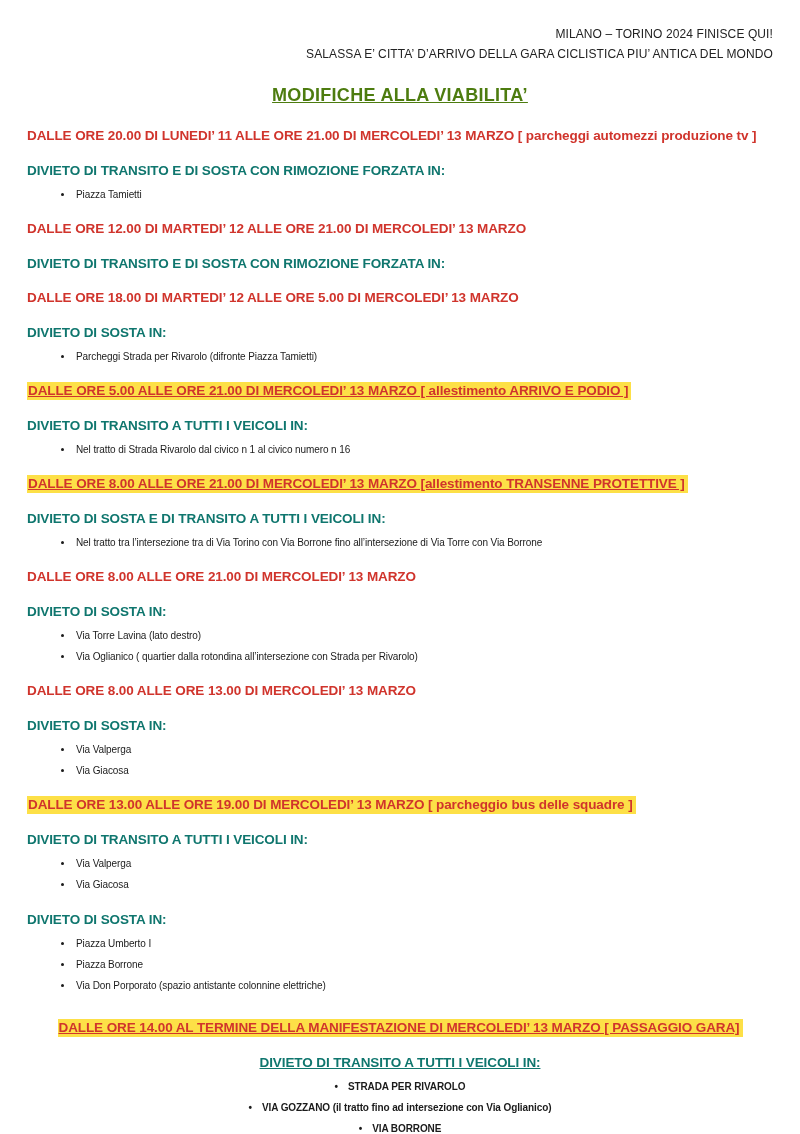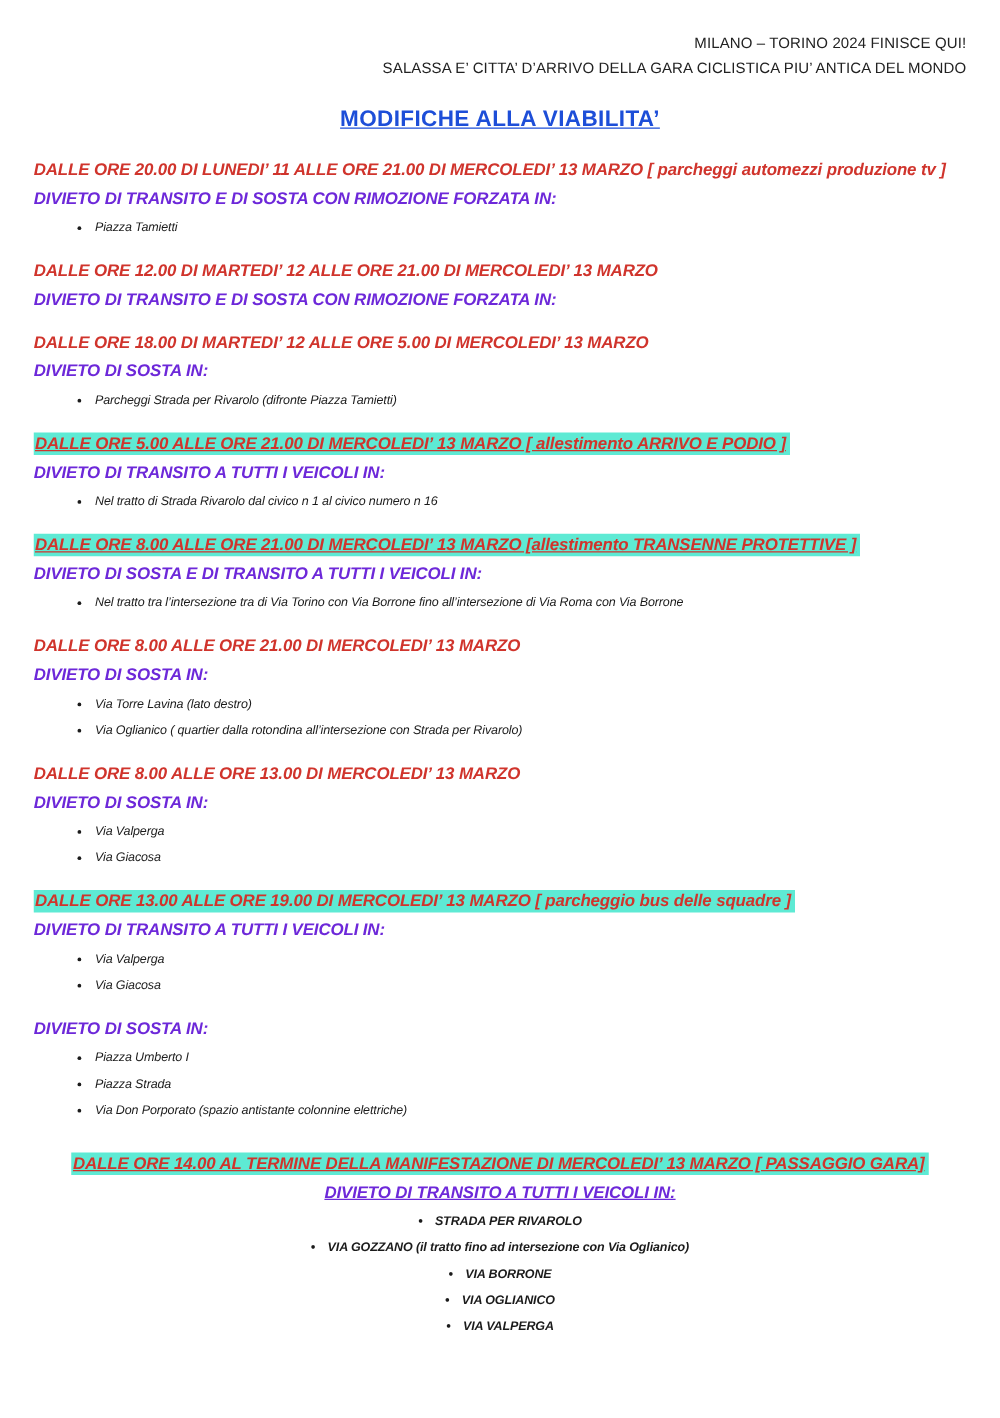--- a/index.html
+++ b/index.html
@@ -9,31 +9,31 @@
     font-family: "Liberation Sans", sans-serif;
     color: #1b1b1b;
   }
   .page { padding: 24px 27px 0 27px; }
   .hdr {
     text-align: right; font-weight: normal; font-size: 12px;
     line-height: 20px; letter-spacing: 0.1px; color: #222;
   }
   .title {
     text-align: center; font-weight: bold; font-size: 18px;
-    margin-top: 21px; margin-bottom: 19px; color: #1d4ed8;
+    margin-top: 21px; margin-bottom: 19px; color: #4d7c0f;
     text-decoration: underline; letter-spacing: 0.3px;
   }
-  .sec { margin-bottom: 13px; font-style: italic; }
+  .sec { margin-bottom: 13px; }
   .sec-heading { font-weight: bold; font-size: 13.5px; line-height: 21px; letter-spacing: -0.1px; }
   .sec-heading .txt { color: #d0342c; }
-  .sec-heading .hl { background: #5eead4; padding: 1px 3px 2px 1px; }
+  .sec-heading .hl { background: #fde047; padding: 1px 3px 2px 1px; }
   .ul { text-decoration: underline; }
   .sec-restriction {
     font-weight: bold; font-size: 13.5px; line-height: 21px;
-    color: #6d28d9; margin-top: 2px; letter-spacing: -0.1px;
+    color: #0f766e; margin-top: 14px; letter-spacing: -0.1px;
   }
   ul.street-list { margin: 3px 0 0 0; padding-left: 47px; }
   ul.street-list li {
     font-size: 10px; line-height: 21px; color: #1b1b1b;
     letter-spacing: -0.1px; padding-left: 2px;
   }
   
   .sec.centered { text-align: center; margin-top: 21px; }
   .sec.centered .sec-restriction { text-align: center; }
   .sec.centered ul.street-list { list-style: none; padding-left: 0; }
@@ -70,21 +70,21 @@
         <div class="sec-heading"><span class="txt hl ul">DALLE ORE 5.00 ALLE ORE 21.00 DI MERCOLEDI’ 13 MARZO [ allestimento ARRIVO E PODIO ]</span></div>
         <div class="sec-restriction">DIVIETO DI TRANSITO A TUTTI I VEICOLI IN:</div>
         <ul class="street-list">
           <li>Nel tratto di Strada Rivarolo dal civico n 1 al civico numero n 16</li>
         </ul>
       </section>
       <section class="sec">
         <div class="sec-heading"><span class="txt hl ul">DALLE ORE 8.00 ALLE ORE 21.00 DI MERCOLEDI’ 13 MARZO [allestimento TRANSENNE PROTETTIVE ]</span></div>
         <div class="sec-restriction">DIVIETO DI SOSTA E DI TRANSITO A TUTTI I VEICOLI IN:</div>
         <ul class="street-list">
-          <li>Nel tratto tra l’intersezione tra di Via Torino con Via Borrone fino all’intersezione di Via Roma con Via Borrone</li>
+          <li>Nel tratto tra l’intersezione tra di Via Torino con Via Borrone fino all’intersezione di Via Torre con Via Borrone</li>
         </ul>
       </section>
       <section class="sec">
         <div class="sec-heading"><span class="txt">DALLE ORE 8.00 ALLE ORE 21.00 DI MERCOLEDI’ 13 MARZO</span></div>
         <div class="sec-restriction">DIVIETO DI SOSTA IN:</div>
         <ul class="street-list">
           <li>Via Torre Lavina (lato destro)</li>
           <li>Via Oglianico ( quartier dalla rotondina all’intersezione con Strada per Rivarolo)</li>
         </ul>
       </section>
@@ -101,21 +101,21 @@
         <div class="sec-restriction">DIVIETO DI TRANSITO A TUTTI I VEICOLI IN:</div>
         <ul class="street-list">
           <li>Via Valperga</li>
           <li>Via Giacosa</li>
         </ul>
       </section>
       <section class="sec">
         <div class="sec-restriction">DIVIETO DI SOSTA IN:</div>
         <ul class="street-list">
           <li>Piazza Umberto I</li>
-          <li>Piazza Strada</li>
+          <li>Piazza Borrone</li>
           <li>Via Don Porporato (spazio antistante colonnine elettriche)</li>
         </ul>
       </section>
       <section class="sec centered">
         <div class="sec-heading"><span class="txt hl ul">DALLE ORE 14.00 AL TERMINE DELLA MANIFESTAZIONE DI MERCOLEDI’ 13 MARZO [ PASSAGGIO GARA]</span></div>
         <div class="sec-restriction ul">DIVIETO DI TRANSITO A TUTTI I VEICOLI IN:</div>
         <ul class="street-list">
           <li>STRADA PER RIVAROLO</li>
           <li>VIA GOZZANO (il tratto fino ad intersezione con Via Oglianico)</li>
           <li>VIA BORRONE</li>

